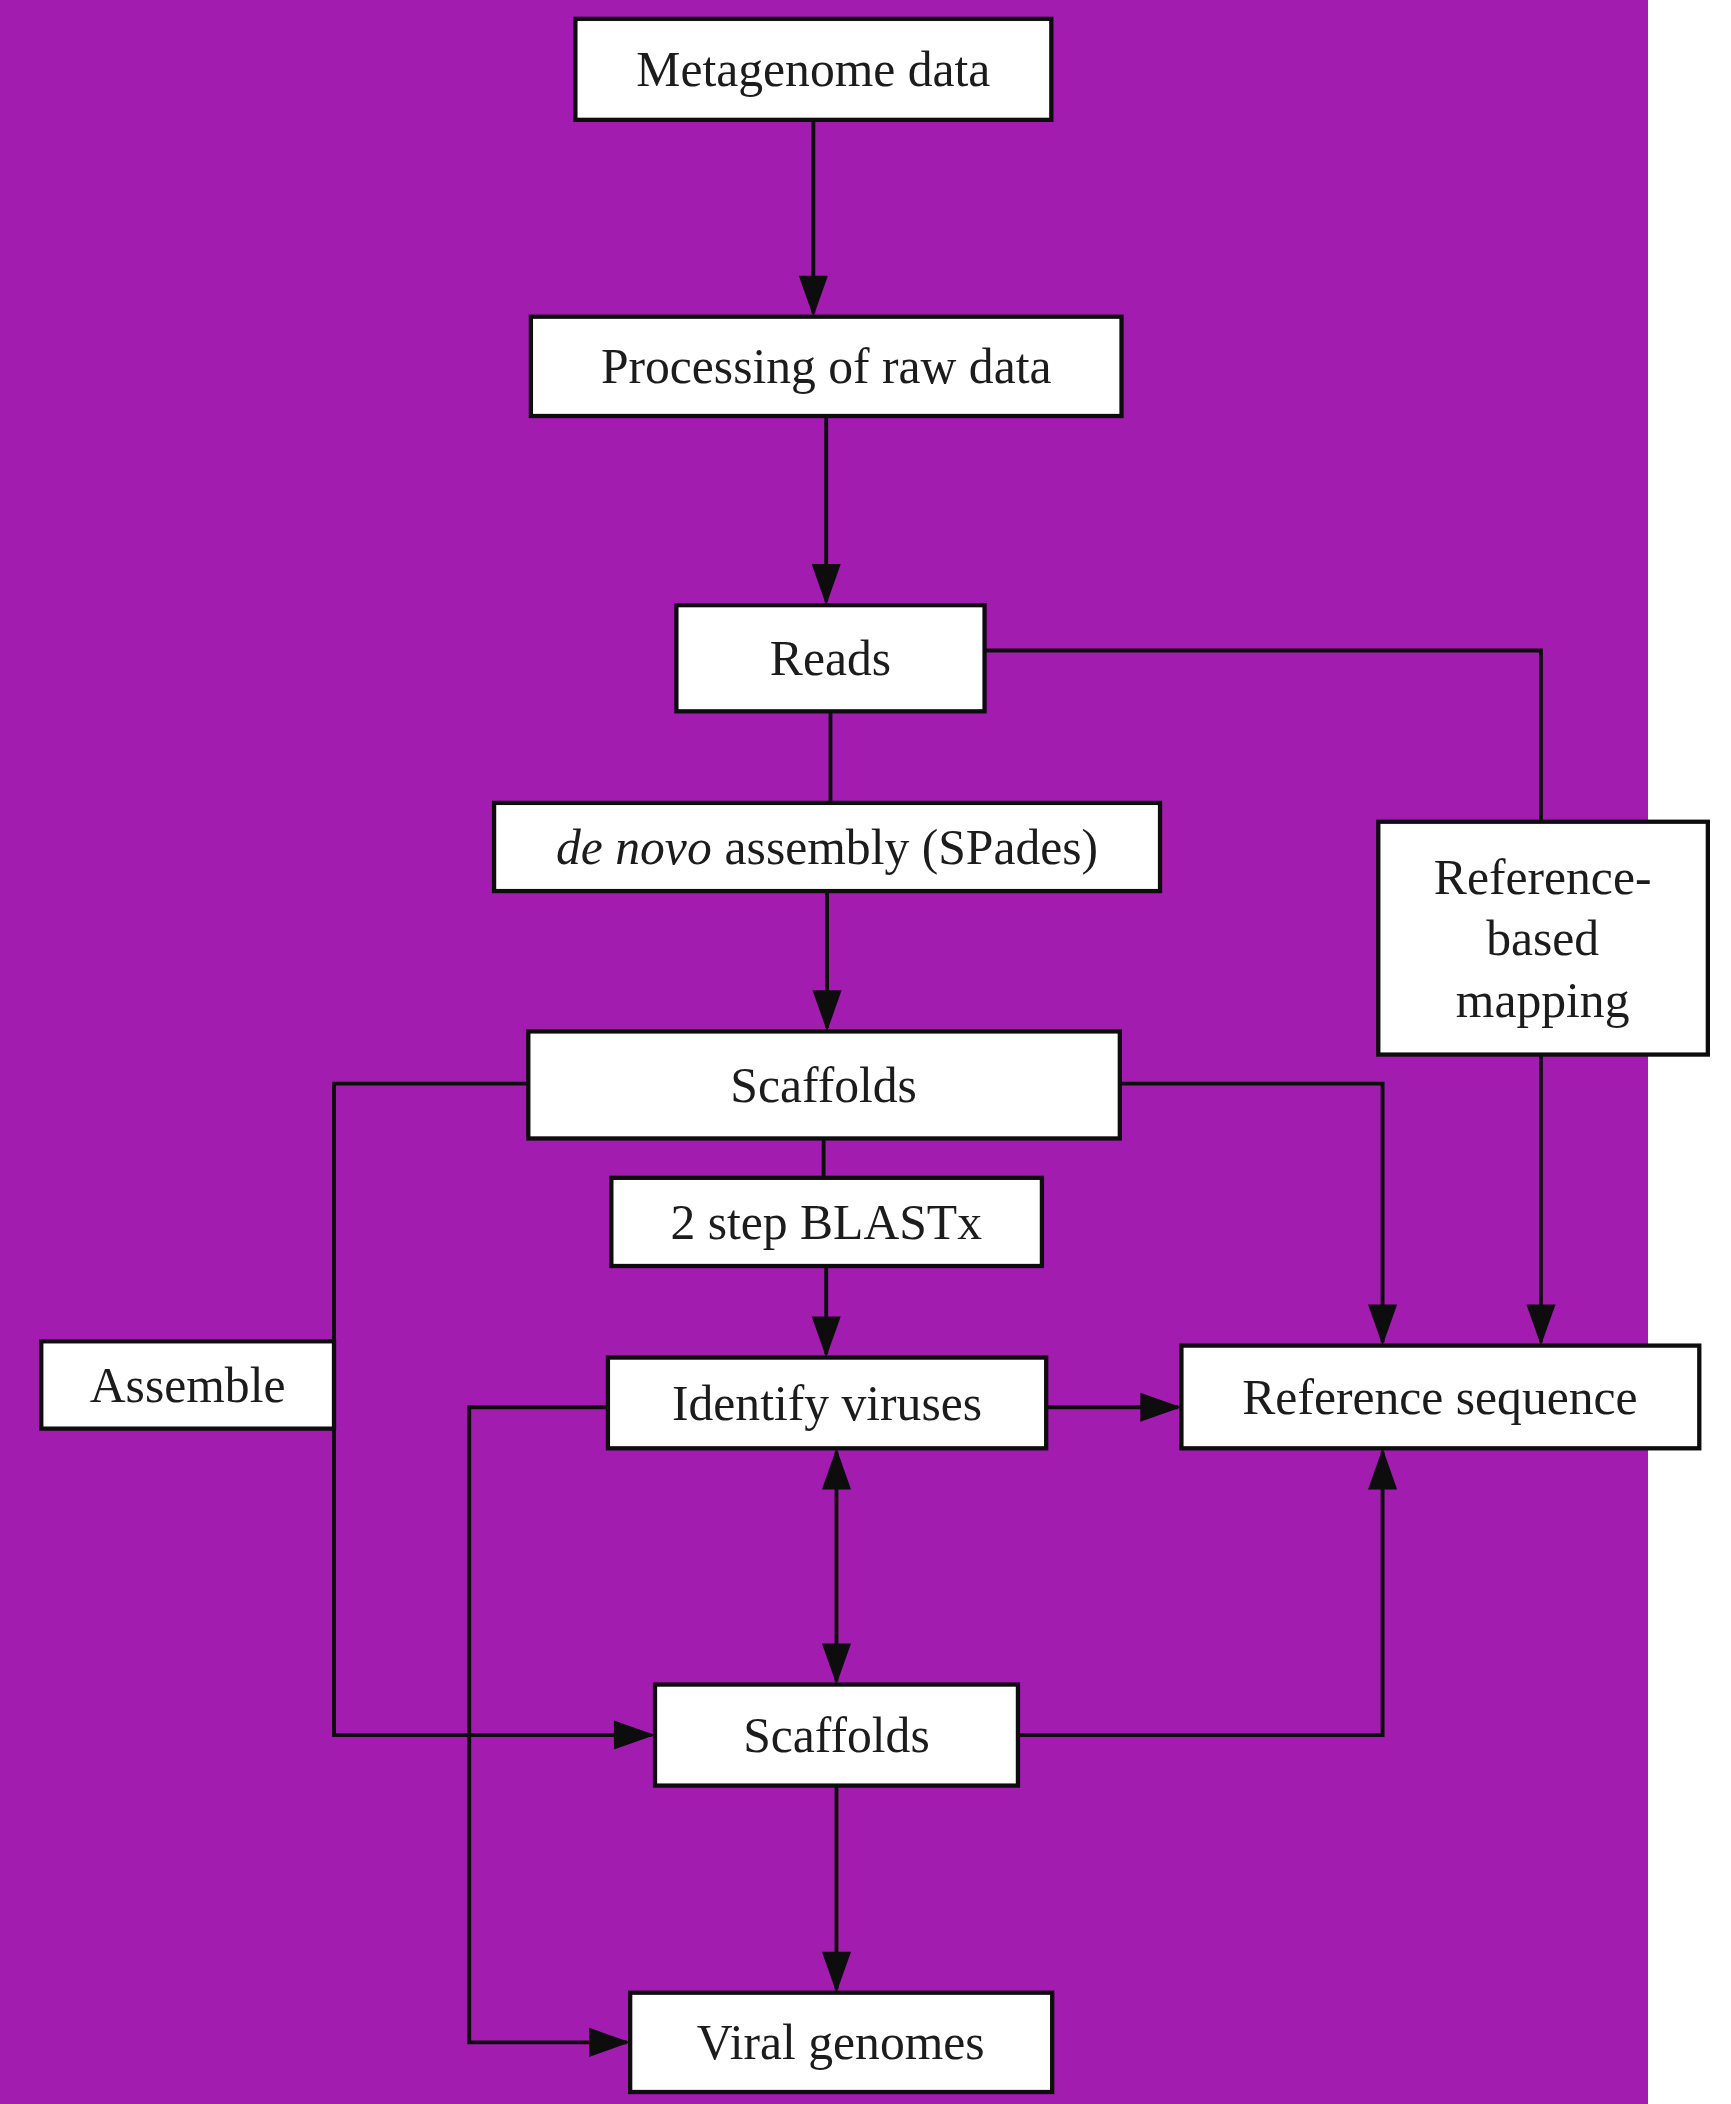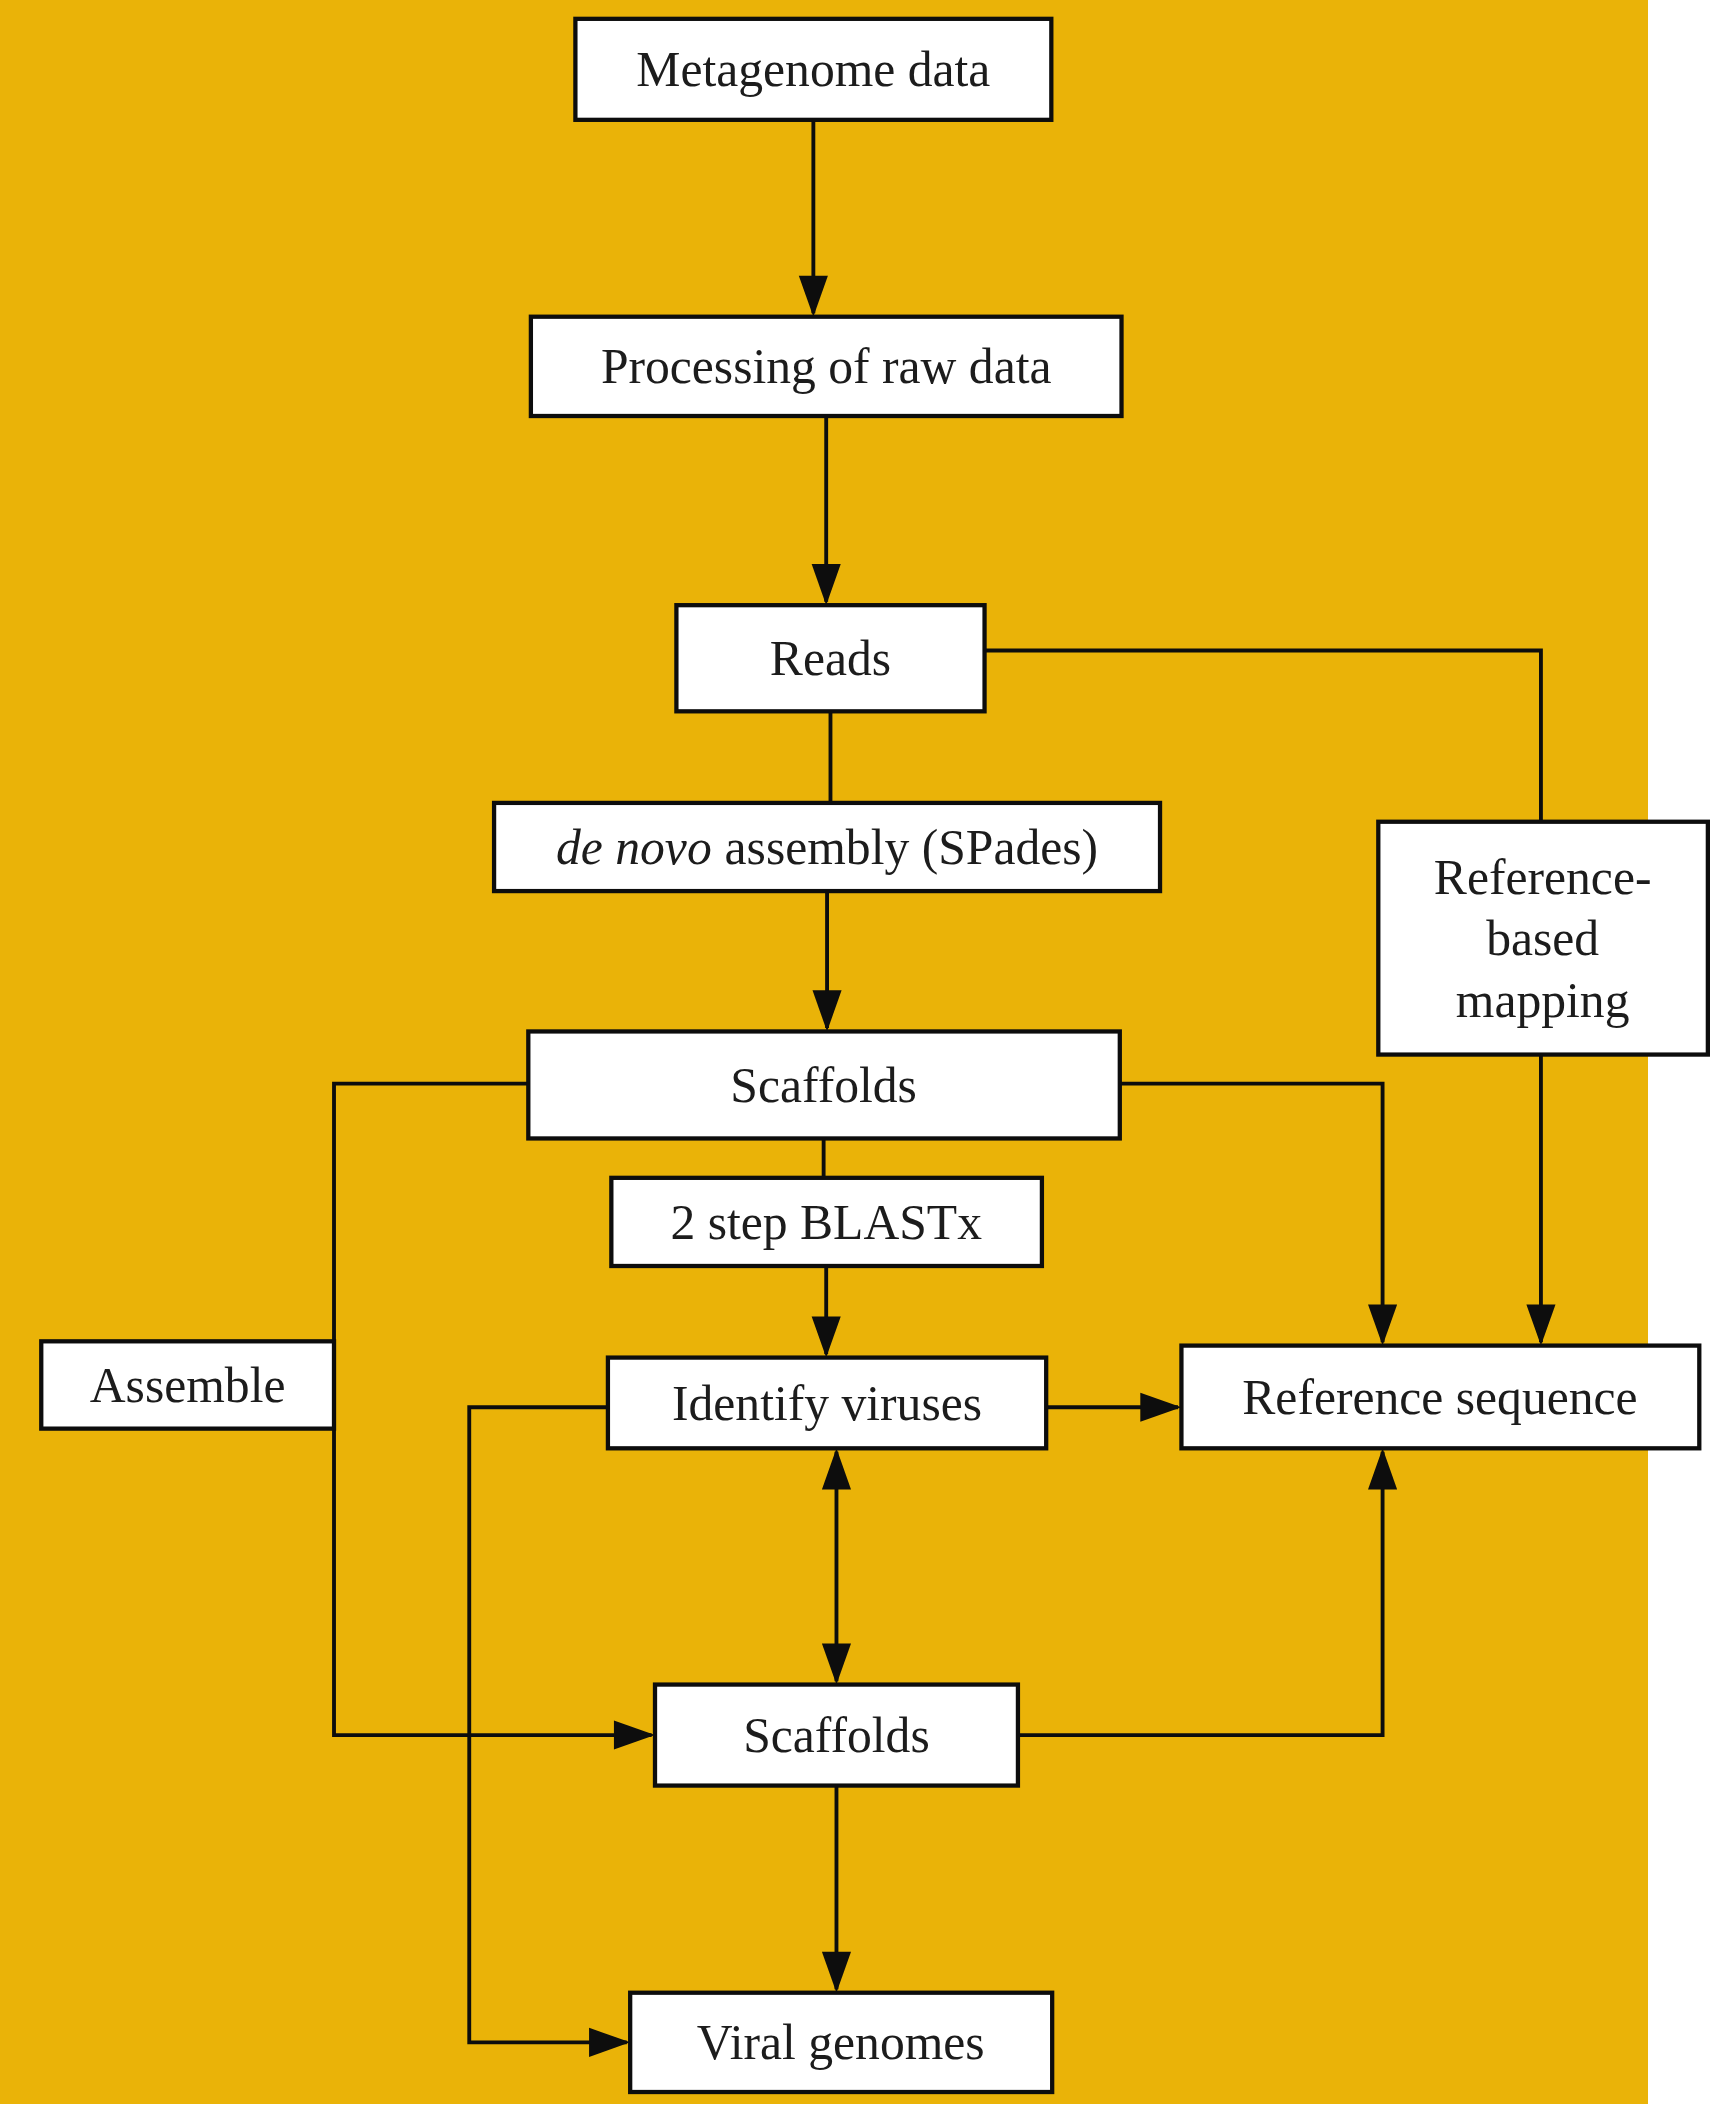--- a/index.html
+++ b/index.html
@@ -4,21 +4,21 @@
 <style>
   html, body {
     margin: 0;
     padding: 0;
     background: #ffffff;
   }
   #stage {
     position: relative;
     width: 1648px;
     height: 2104px;
-    background: #eab308;
+    background: #a21caf;
     font-family: "Liberation Serif", "DejaVu Serif", serif;
   }
   svg { display: block; }
   .node-box {
     fill: #ffffff;
     stroke: #0d0d0d;
     stroke-width: 5;
   }
   .node-label {
     fill: #1c1c1c;

